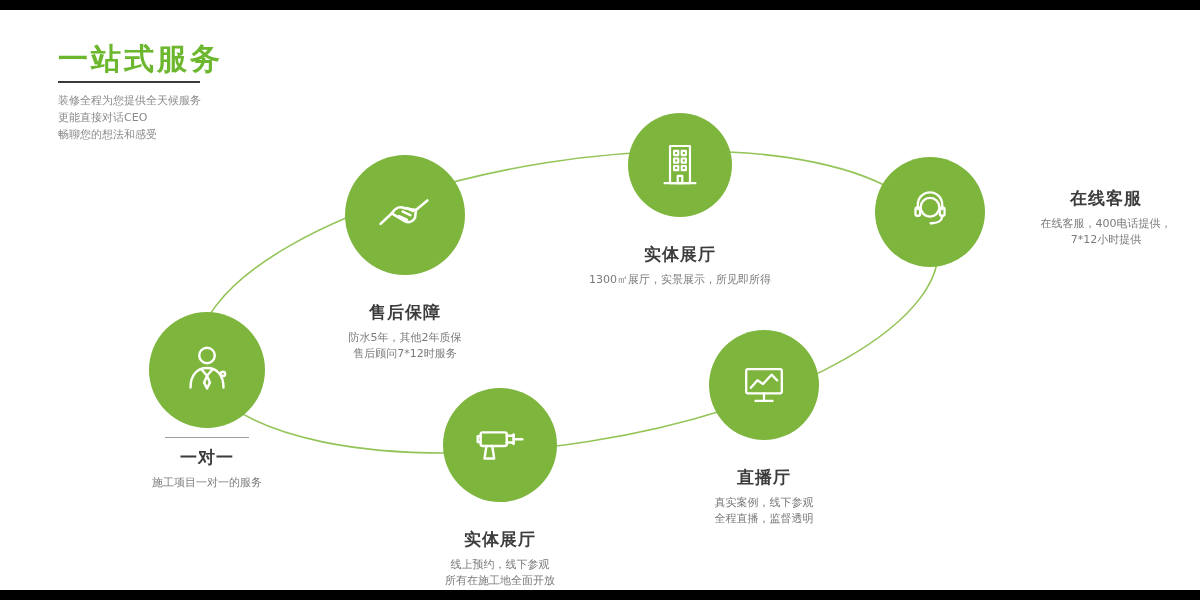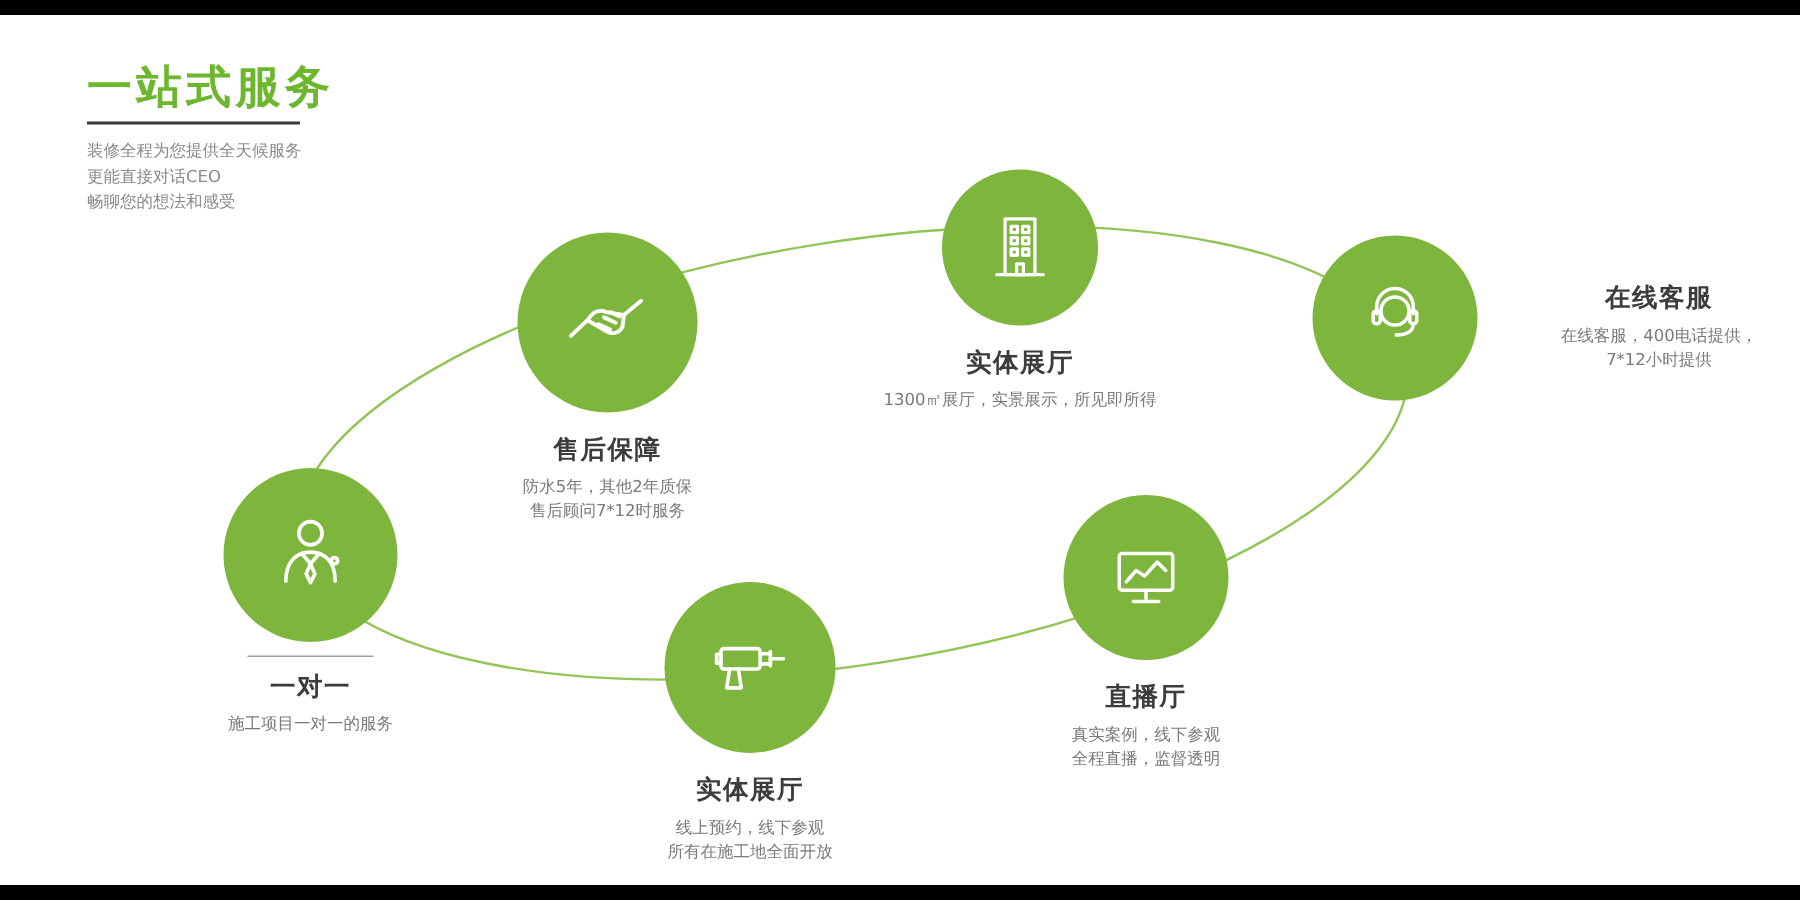--- a/index.html
+++ b/index.html
@@ -17,21 +17,21 @@
   .title-underline{width:142px;height:2px;background:#3a3a3a;margin-top:5px;}
   .subtitle{margin-top:9px;}
   .subtitle div{font-size:11px;color:#8a8a8a;line-height:17px;}
   
   .node{position:absolute;z-index:1;text-align:center;}
   .circle{
     border-radius:50%;background:#7db53d;margin:0 auto;
     display:flex;align-items:center;justify-content:center;
   }
   .circle svg{display:block;}
-  .node-label{font-size:17px;font-weight:bold;color:#3c3c3c;letter-spacing:1px;margin-top:13px;}
+  .node-label{font-size:17px;font-weight:bold;color:#3c3c3c;letter-spacing:1px;margin-top:26px;}
   .node-desc{font-size:11px;color:#7a7a7a;line-height:16px;}
   .node-label + .node-desc{margin-top:6px;}
   .label-divider{width:84px;height:1px;background:#9f9f9f;margin:9px auto 0;}
   .label-divider + .node-label{margin-top:8px;}
   
   .node--online{text-align:left;}
   .node--online .node-textblock{position:absolute;left:136px;top:30px;width:190px;text-align:center;}
   .node--online .node-label{margin-top:0;}
 </style>
 </head>

